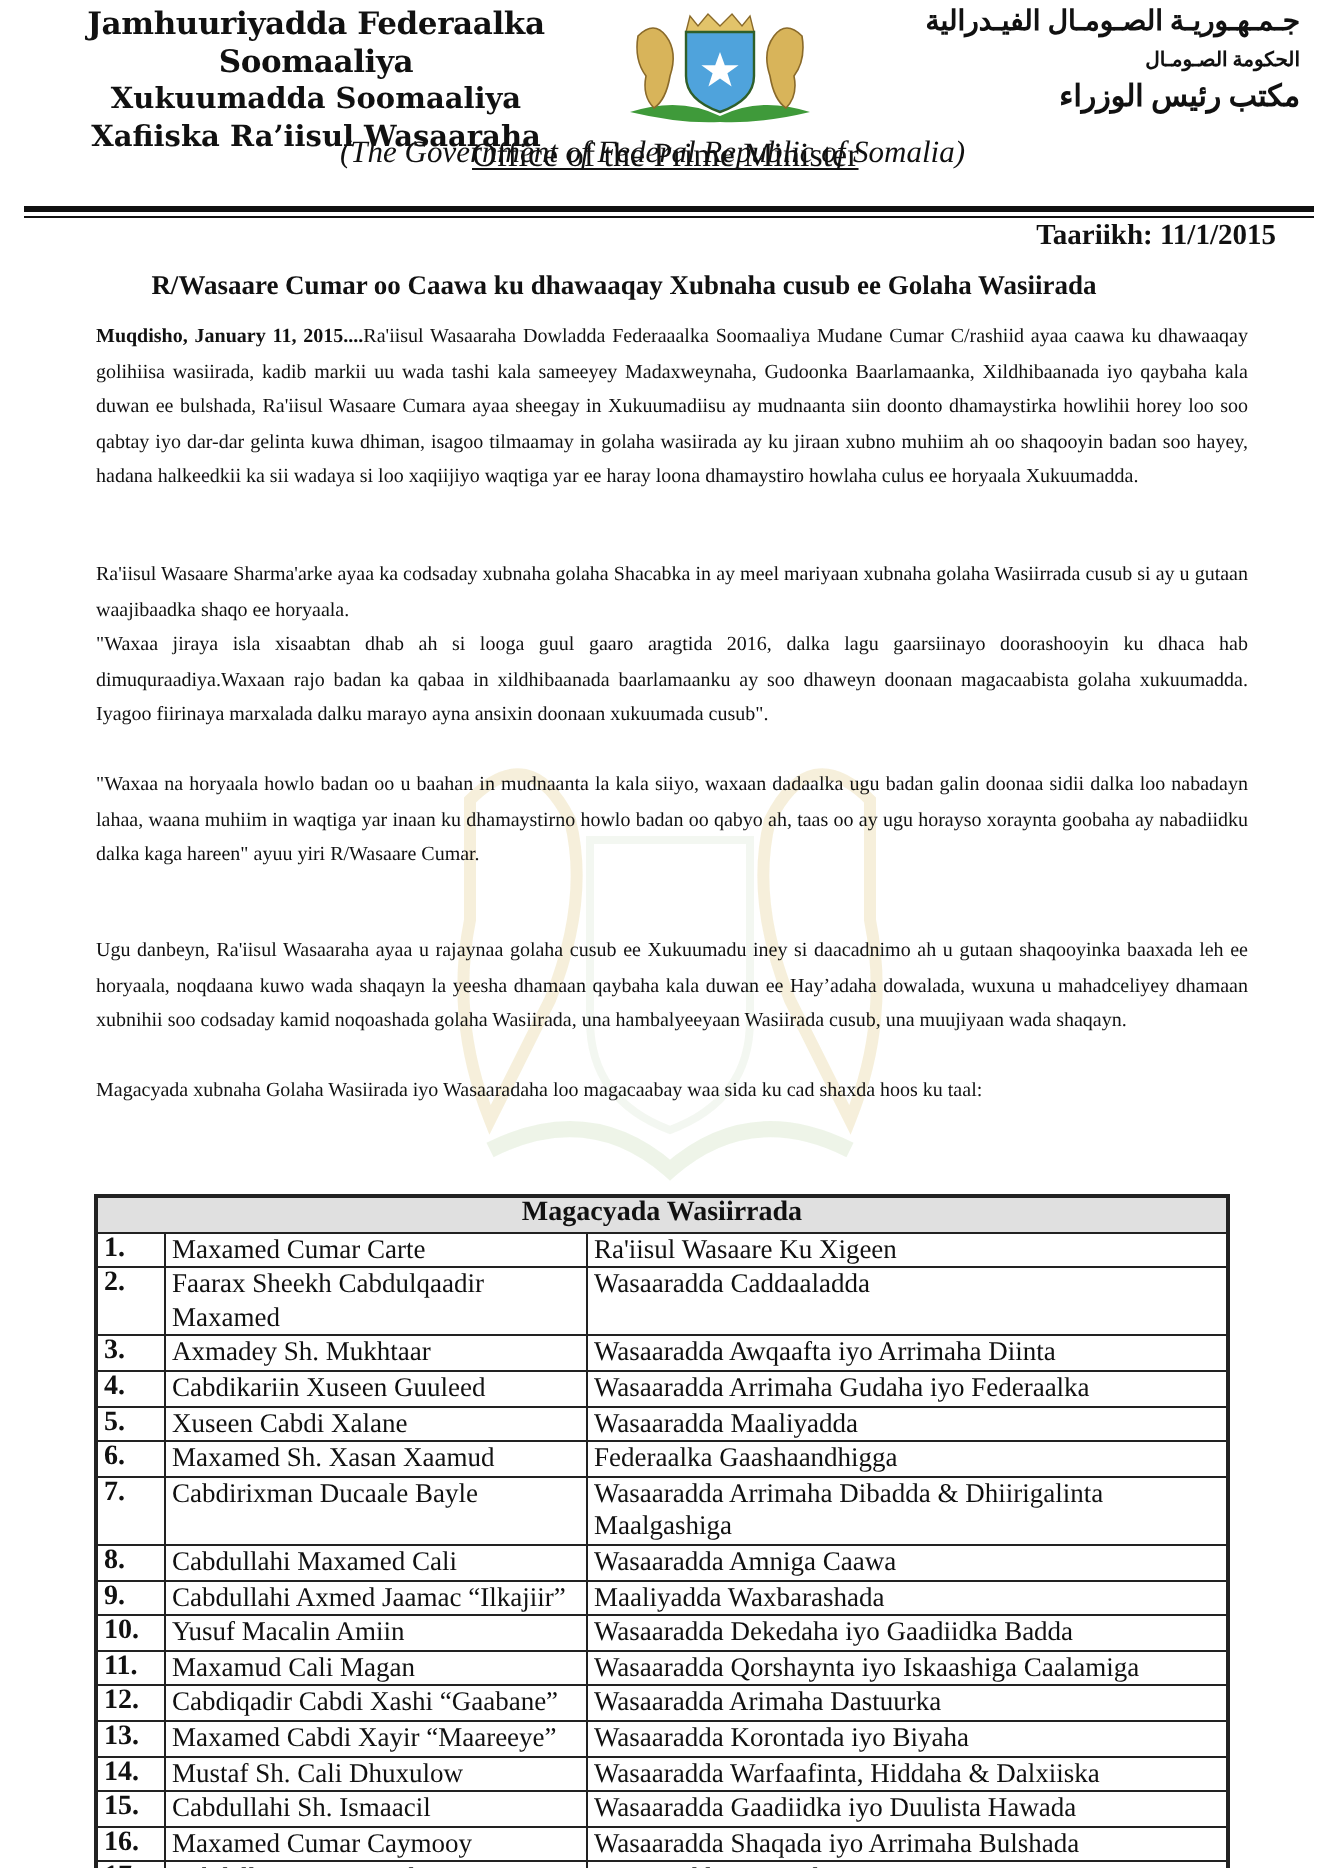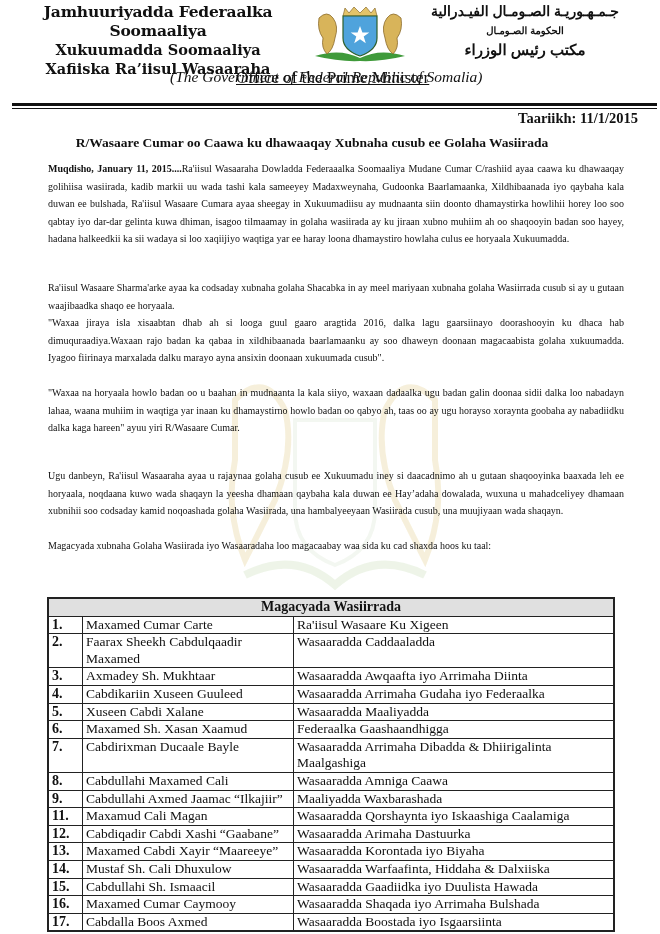--- a/index.html
+++ b/index.html
@@ -1,21 +1,21 @@
 <!DOCTYPE html>
 <html><head>
 <meta charset="utf-8">
 <style>
   html, body { margin:0; padding:0; background:#ffffff; }
   body { width:660px; height:934px; position:relative; overflow:hidden; font-family:"Liberation Serif", serif; color:#111; }
   .abs { position:absolute; }
   .hdr-left { left:8px; top:2px; width:300px; text-align:center; font-family:"DejaVu Serif", serif; font-weight:bold; line-height:19px; }
   .hdr-left .l1 { font-size:15.5px; letter-spacing:-0.2px; }
   .hdr-left .l2, .hdr-left .l3 { font-size:14.5px; }
-  .hdr-right { right:10px; top:2px; width:250px; text-align:center; font-family:Liberation Sans, sans-serif; font-weight:bold; line-height:19px; direction:rtl; }
+  .hdr-right { right:10px; top:2px; width:250px; text-align:right; font-family:Liberation Serif, serif; font-weight:bold; line-height:19px; direction:rtl; }
   .hdr-right .a1 { font-size:14px; letter-spacing:1px; }
   .hdr-right .a2 { font-size:10px; letter-spacing:1px; }
   .hdr-right .a3 { font-size:15px; }
   .emblem { left:305px; top:4px; width:110px; height:60px; }
   .gov-line { left:170px; top:68px; font-style:italic; font-size:15.5px; font-family:"Liberation Serif", serif;text-align:center; }
   .office-line { left:236px; top:68px; font-size:17px; text-decoration:underline; font-family:"Liberation Serif", serif; }
   .rule1 { left:12px; top:103px; width:645px; height:3px; background:#111; }
   .rule2 { left:12px; top:108px; width:645px; height:1px; background:#111; }
   .date { right:22px; top:110px; font-weight:bold; font-size:14.5px; }
   .title { left:0; width:624px; top:135px; text-align:center; font-weight:bold; font-size:13.5px; }
@@ -132,20 +132,25 @@
         <td class="num">8.</td>
         <td class="name">Cabdullahi Maxamed Cali</td>
         <td class="min-col">Wasaaradda Amniga Caawa</td>
       </tr>
     <tr>
         <td class="num">9.</td>
         <td class="name">Cabdullahi Axmed Jaamac “Ilkajiir”</td>
         <td class="min-col">Maaliyadda Waxbarashada</td>
       </tr>
     <tr>
+        <td class="num">10.</td>
+        <td class="name">Yusuf  Macalin Amiin</td>
+        <td class="min-col">Wasaaradda Dekedaha iyo Gaadiidka Badda</td>
+      </tr>
+    <tr>
         <td class="num">11.</td>
         <td class="name">Maxamud Cali Magan</td>
         <td class="min-col">Wasaaradda Qorshaynta iyo Iskaashiga Caalamiga</td>
       </tr>
     <tr>
         <td class="num">12.</td>
         <td class="name">Cabdiqadir Cabdi Xashi “Gaabane”</td>
         <td class="min-col">Wasaaradda Arimaha Dastuurka</td>
       </tr>
     <tr>

